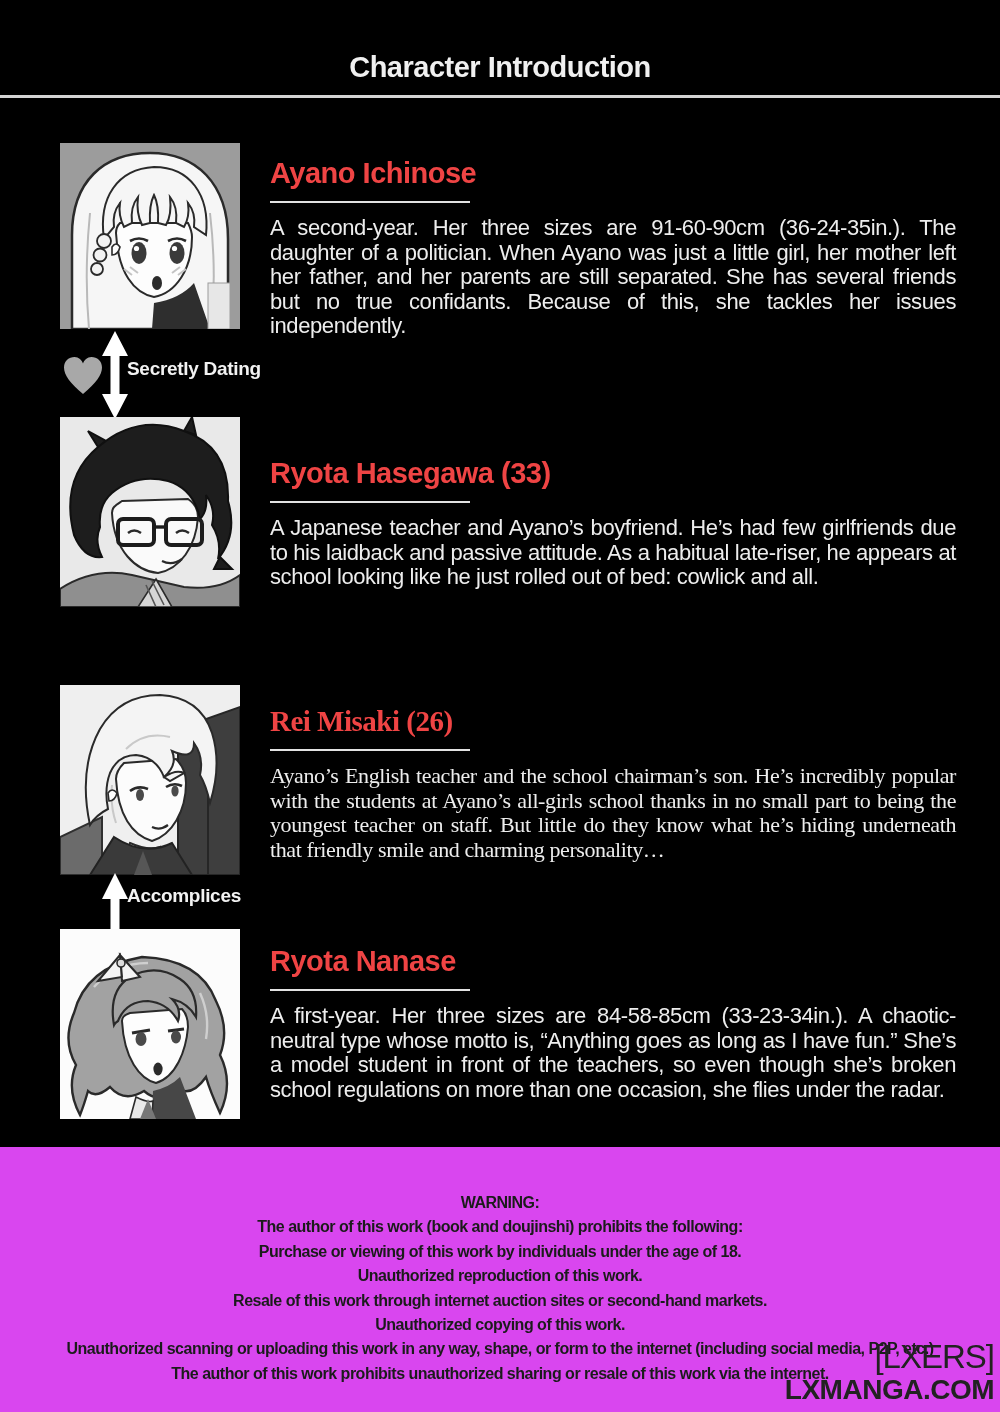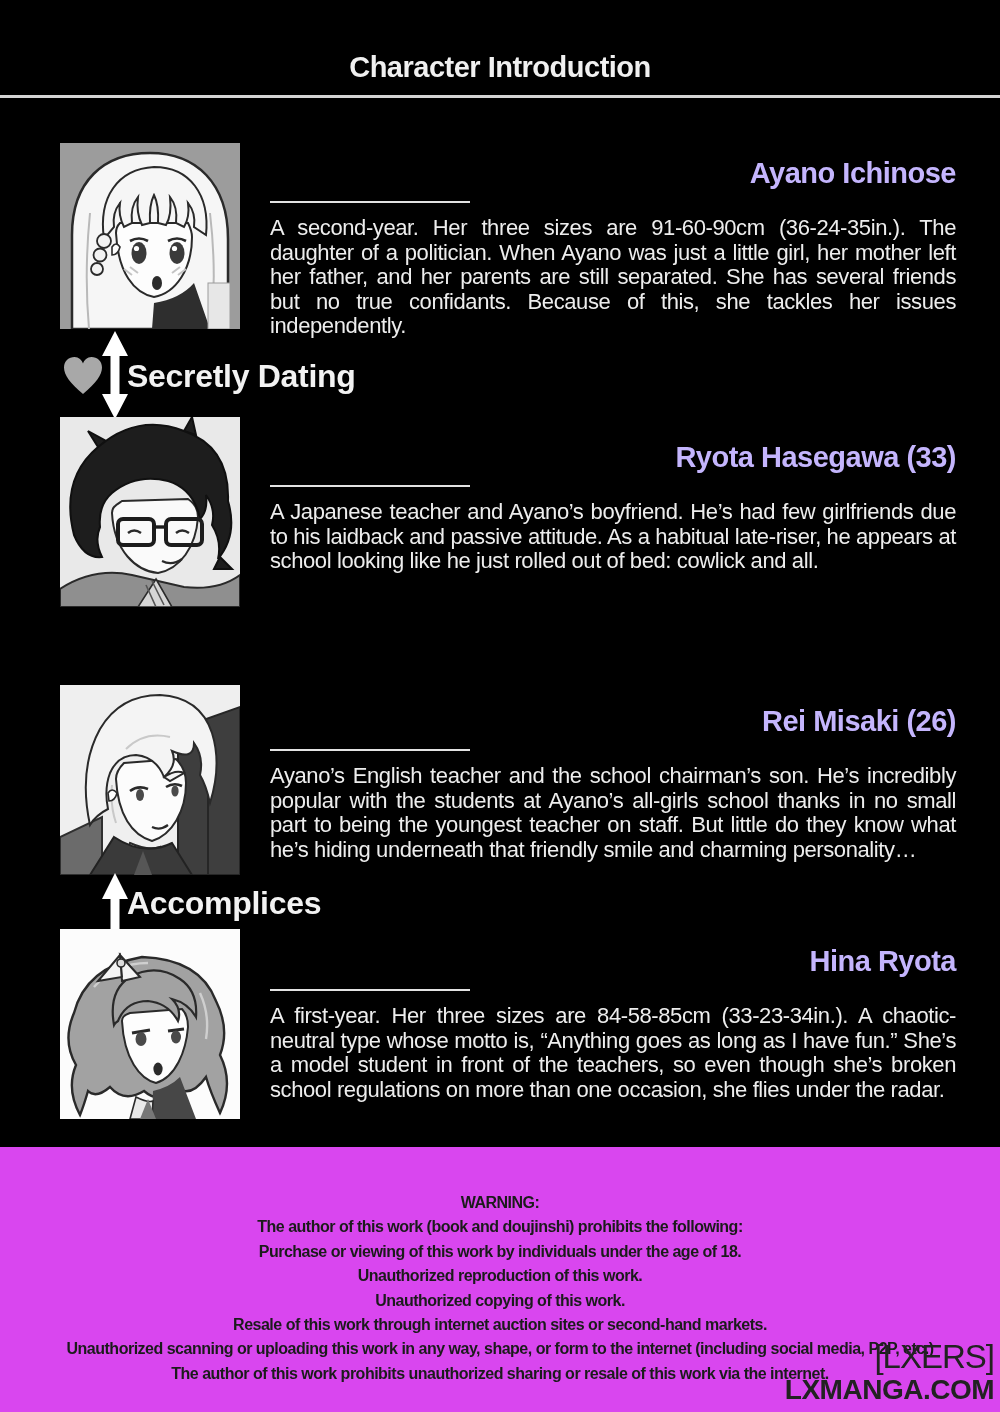--- a/index.html
+++ b/index.html
@@ -35,41 +35,40 @@
     width: 180px;
     overflow: hidden;
     background: #111;
   }
   .portrait svg { display: block; }
   .char-info { position: absolute; left: 270px; width: 686px; }
   .char-name {
     font-size: 29px;
     font-weight: 700;
     letter-spacing: -0.5px;
-    color: #c4b5fd;
+    color: #ef4444;
     line-height: 33px;
-    text-align: right;
   }
   .name-rule {
     width: 200px; height: 2px;
     background: #e2e2e2;
     margin-top: 11px;
   }
   .char-desc {
     margin-top: 13px;
     font-size: 22px;
     letter-spacing: -0.4px;
     line-height: 24.5px;
     text-align: justify;
     color: #ededed;
   }
   .relation-label {
     position: absolute;
     left: 127px;
-    font-size: 32px;
+    font-size: 19px;
     font-weight: 700;
     letter-spacing: -0.3px;
     color: #f2f2f2;
   }
   .rel-icon { position: absolute; }
   .footer {
     position: absolute;
     top: 1138px; left: 0;
     width: 1000px; height: 274px;
     background: #d946ef;
@@ -164,21 +163,21 @@
       <g fill="none" stroke="#1c1c1c" stroke-width="4">
         <rect x="58" y="102" width="36" height="26" rx="5"></rect>
         <rect x="106" y="102" width="36" height="26" rx="5"></rect>
       </g>
       <path d="M94 110 L106 110" stroke="#1c1c1c" stroke-width="3.4" fill="none"></path>
       <path d="M68 116 Q74 111 81 116" fill="none" stroke="#2a2a2a" stroke-width="2.4"></path>
       <path d="M116 116 Q122 111 129 116" fill="none" stroke="#2a2a2a" stroke-width="2.4"></path>
       <path d="M102 144 Q112 149 122 142" fill="none" stroke="#2a2a2a" stroke-width="2.2"></path>
     </svg>
   </div>
-  <div class="char-info" style="top:432px;">
+  <div class="char-info" style="top:448px;">
     <h2 class="char-name">Ryota Hasegawa (33)</h2>
     <div class="name-rule"></div>
     <p class="char-desc">A Japanese teacher and Ayano’s boyfriend. He’s had few girlfriends due to his laidback and passive attitude. As a habitual late-riser, he appears at school looking like he just rolled out of bed: cowlick and all.</p>
   </div>
 
   <div class="portrait" style="top:676px;height:190px;">
     <svg width="180" height="190" viewBox="0 0 180 190">
       <rect width="180" height="190" fill="#efefef"></rect>
       <path d="M118 44 L180 22 L180 190 L118 190 Z" fill="#3e3e3e" stroke="#262626" stroke-width="2"></path>
       <path d="M148 60 L148 190" stroke="#262626" stroke-width="2"></path>
@@ -190,21 +189,21 @@
       <path d="M30 140 Q18 84 40 44 Q60 10 100 10 Q140 12 152 48 Q162 80 150 118 Q146 100 140 90 Q144 72 134 58 Q134 76 112 66 Q118 80 104 92 Q96 72 76 70 Q58 70 50 88 Q44 104 48 124 Q36 130 30 140 Z M104 92 Q116 84 124 88 L110 96 Z" fill="#f4f4f4" stroke="#2a2a2a" stroke-width="2"></path>
       <path d="M66 64 Q84 46 110 52 M52 100 Q50 120 56 138" fill="none" stroke="#c9c9c9" stroke-width="2"></path>
       <path d="M70 106 Q78 100 88 104" fill="none" stroke="#2a2a2a" stroke-width="2.6"></path>
       <ellipse cx="80" cy="110" rx="4" ry="6" fill="#4a4a4a"></ellipse>
       <path d="M106 102 Q114 97 122 101" fill="none" stroke="#2a2a2a" stroke-width="2.6"></path>
       <ellipse cx="115" cy="106" rx="3.6" ry="5.5" fill="#4a4a4a"></ellipse>
       <path d="M92 142 Q100 146 108 140" fill="none" stroke="#2a2a2a" stroke-width="2.2"></path>
       <path d="M48 108 Q52 102 57 108 Q55 116 49 116 Z" fill="#fcfcfc" stroke="#2a2a2a" stroke-width="1.6"></path>
     </svg>
   </div>
-  <div class="char-info" style="top:696px;">
+  <div class="char-info" style="top:696px;font-family:Liberation Serif, serif;">
     <h2 class="char-name">Rei Misaki (26)</h2>
     <div class="name-rule"></div>
     <p class="char-desc">Ayano’s English teacher and the school chairman’s son. He’s incredibly popular with the students at Ayano’s all-girls school thanks in no small part to being the youngest teacher on staff. But little do they know what he’s hiding underneath that friendly smile and charming personality…</p>
   </div>
 
   <svg class="rel-icon" style="left:100px;top:864px;" width="30" height="57" viewBox="0 0 30 57">
     <path d="M15 0 L28 26 L19.5 26 L19.5 57 L10.5 57 L10.5 26 L2 26 Z" fill="#ffffff"></path>
   </svg>
   <div class="relation-label" style="top:876px;">Accomplices</div>
 
@@ -221,33 +220,33 @@
       <ellipse cx="81" cy="110" rx="5.5" ry="7" fill="#4a4a4a"></ellipse>
       <path d="M108 102 L124 100" stroke="#2a2a2a" stroke-width="3"></path>
       <ellipse cx="116" cy="108" rx="5" ry="6.5" fill="#4a4a4a"></ellipse>
       <ellipse cx="98" cy="140" rx="4.6" ry="6.4" fill="#2b2b2b"></ellipse>
       <path d="M92 190 L93 162 Q110 158 120 148 L136 190 Z" fill="#474747"></path>
       <path d="M70 190 L76 168 Q88 174 93 172 L92 190 Z" fill="#e9e9e9" stroke="#2a2a2a" stroke-width="1.6"></path>
       <path d="M88 170 L96 190 L80 190 Z" fill="#777"></path>
     </svg>
   </div>
   <div class="char-info" style="top:936px;">
-    <h2 class="char-name">Hina Ryota</h2>
+    <h2 class="char-name">Ryota Nanase</h2>
     <div class="name-rule"></div>
     <p class="char-desc">A first-year. Her three sizes are 84-58-85cm (33-23-34in.). A chaotic-neutral type whose motto is, “Anything goes as long as I have fun.” She’s a model student in front of the teachers, so even though she’s broken school regulations on more than one occasion, she flies under the radar.</p>
   </div>
 
   <div class="footer">
     <div class="warning-block">
       <div class="warning-line">WARNING:</div>
       <div class="warning-line">The author of this work (book and doujinshi) prohibits the following:</div>
       <div class="warning-line">Purchase or viewing of this work by individuals under the age of 18.</div>
       <div class="warning-line">Unauthorized reproduction of this work.</div>
+      <div class="warning-line">Resale of this work through internet auction sites or second-hand markets.</div>
       <div class="warning-line">Unauthorized copying of this work.</div>
-      <div class="warning-line">Resale of this work through internet auction sites or second-hand markets.</div>
       <div class="warning-line">Unauthorized scanning or uploading this work in any way, shape, or form to the internet (including social media, P2P, etc.)</div>
       <div class="warning-line">The author of this work prohibits unauthorized sharing or resale of this work via the internet.</div>
     </div>
     <div class="watermark">
       <div class="watermark-line1">[LXERS]</div>
       <div class="watermark-line2">LXMANGA.COM</div>
     </div>
   </div>
 
 </div>

